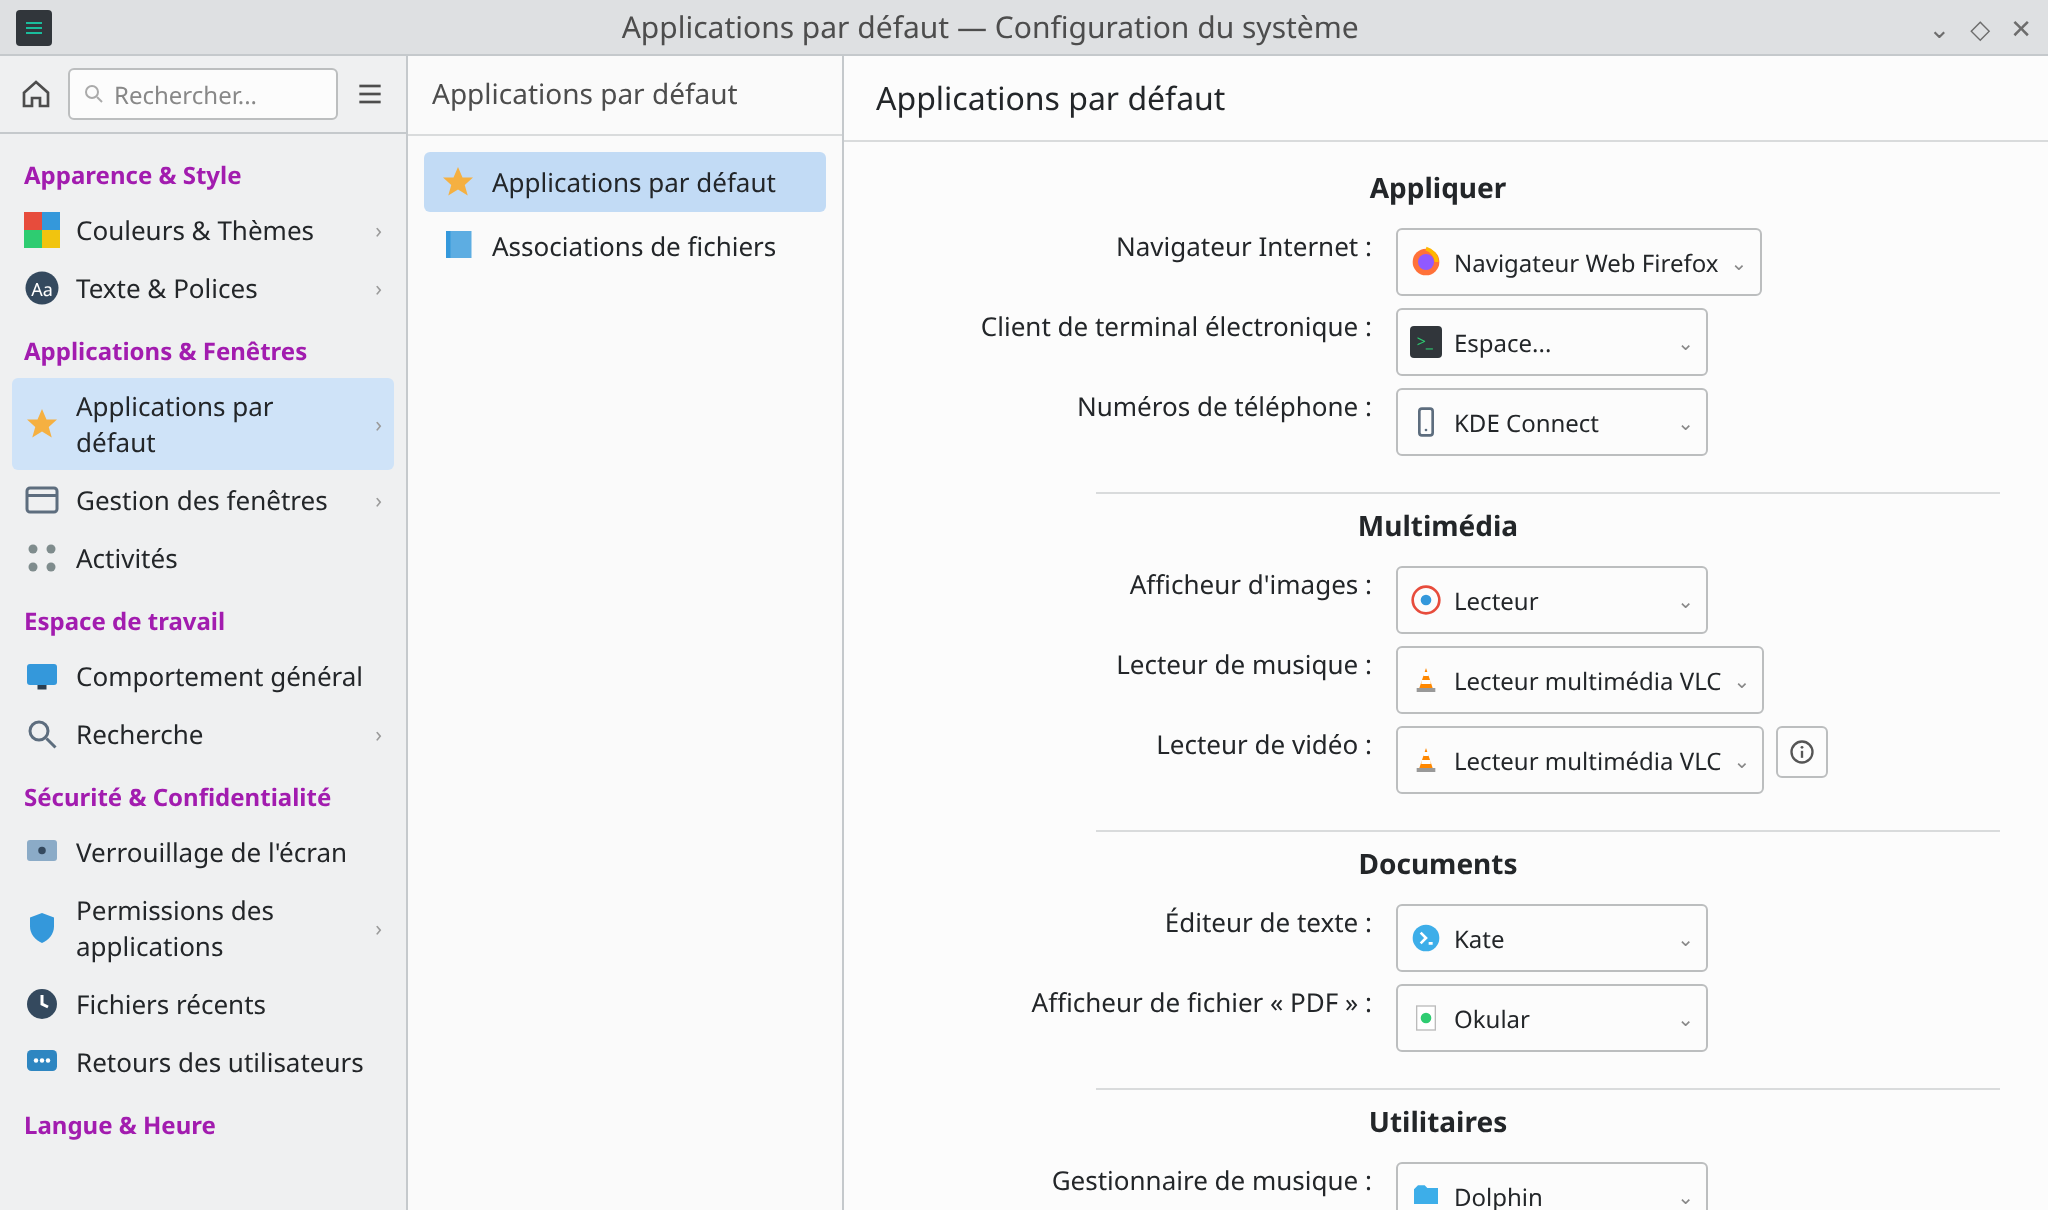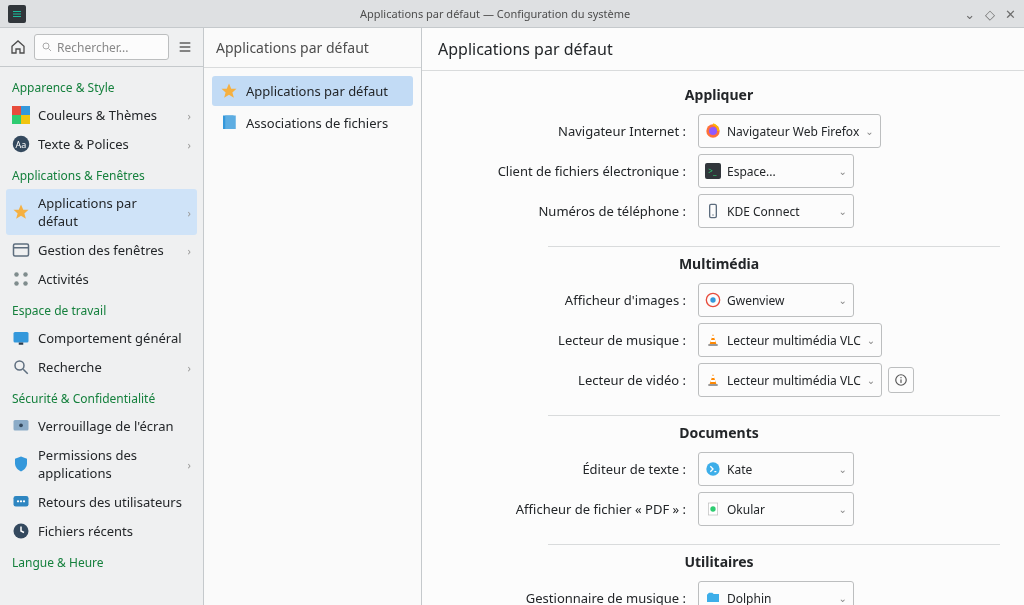--- a/index.html
+++ b/index.html
@@ -2,58 +2,58 @@
 <html><head>
 <meta charset="utf-8">
 <style>
 * { box-sizing: border-box; margin: 0; padding: 0; font-family: "Noto Sans", "Segoe UI", sans-serif; }
 body { width: 1024px; height: 605px; overflow: hidden; background: #eff0f1; font-size: 13px; color: #232629; }
 
 
 .titlebar { height: 28px; background: #dee0e2; display: flex; align-items: center; padding: 0 8px; border-bottom: 1px solid #c5c9cc; }
 .titlebar .app-icon { width: 18px; height: 18px; background: #31363b; border-radius: 2px; display: flex; align-items: center; justify-content: center; }
 .titlebar .app-icon svg { width: 12px; height: 12px; }
-.titlebar .title { flex: 1; text-align: center; font-size: 11px; color: #4d4d4d; }
+.titlebar .title { flex: 1; text-align: center; font-size: 15px; color: #4d4d4d; }
 .titlebar .win-controls { display: flex; gap: 10px; color: #6d6d6d; }
 .titlebar .win-controls span { cursor: pointer; font-size: 13px; }
 
 .container { display: flex; height: calc(100% - 28px); }
 
 
 .sidebar { width: 204px; background: #eff0f1; border-right: 1px solid #c5c9cc; overflow-y: auto; display: flex; flex-direction: column; }
 .sidebar-top { display: flex; align-items: center; gap: 4px; padding: 6px; border-bottom: 1px solid #c5c9cc; }
 .home-btn { width: 24px; height: 24px; display: flex; align-items: center; justify-content: center; border-radius: 3px; cursor: pointer; }
 .home-btn svg { width: 16px; height: 16px; }
 .search-box { flex: 1; height: 26px; border: 1px solid #bcbebf; border-radius: 3px; background: #fcfcfc; padding: 0 6px; font-size: 12px; display: flex; align-items: center; gap: 4px; color: #888; }
 .search-box svg { width: 12px; height: 12px; }
 .menu-btn { width: 24px; height: 24px; display: flex; align-items: center; justify-content: center; cursor: pointer; }
 .menu-btn svg { width: 16px; height: 16px; }
 
 .sidebar-list { flex: 1; overflow-y: auto; padding: 4px 0 4px 6px; }
-.sidebar-section { font-size: 12px; font-weight: normal; color: #15803d; padding: 8px 6px 4px; }
+.sidebar-section { font-size: 12px; font-weight: bold; color: #a21caf; padding: 8px 6px 4px; }
 .sidebar-item { display: flex; align-items: center; gap: 8px; padding: 5px 6px; border-radius: 3px; cursor: pointer; margin: 1px 6px 1px 0; }
 .sidebar-item.active { background: #cfe3f8; }
 .sidebar-item .chev { margin-left: auto; color: #9b9b9b; font-size: 11px; }
 .side-icon { width: 18px; height: 18px; display: flex; align-items: center; justify-content: center; flex-shrink: 0; }
 
 
 .midcol { width: 218px; background: #fafafa; border-right: 1px solid #c5c9cc; display: flex; flex-direction: column; }
 .midcol-header { padding: 10px 12px; font-size: 14px; border-bottom: 1px solid #d9dbdc; color: #4d4d4d; }
 .midcol-list { padding: 8px; }
 .midcol-item { display: flex; align-items: center; gap: 8px; padding: 6px 8px; border-radius: 3px; cursor: pointer; margin-bottom: 2px; }
 .midcol-item.active { background: #c2dbf5; }
 .mid-icon { width: 18px; height: 18px; display: flex; align-items: center; justify-content: center; flex-shrink: 0; }
 
 
 .main { flex: 1; display: flex; flex-direction: column; background: #fcfcfc; }
 .main-header { padding: 10px 16px; font-size: 16px; border-bottom: 1px solid #d9dbdc; }
 .main-body { flex: 1; overflow-y: auto; padding: 10px 24px 10px 16px; }
 .group { margin-bottom: 18px; }
 .group-title { text-align: center; font-weight: bold; font-size: 14px; padding: 4px 0 10px; }
-.row { display: flex; align-items: center; margin-bottom: 6px; }
+.row { display: flex; margin-bottom: 6px; }
 .row-label { width: 260px; text-align: right; padding-right: 12px; font-size: 13px; }
 .combo { flex: 0 0 156px; height: 26px; border: 1px solid #bcbebf; border-radius: 3px; background: #fcfcfc; display: flex; align-items: center; padding: 16px 6px; gap: 6px; cursor: pointer; }
 .combo .combo-icon { width: 16px; height: 16px; flex-shrink: 0; display: flex; align-items: center; justify-content: center; }
 .combo .combo-text { flex: 1; font-size: 12px; white-space: nowrap; overflow: hidden; text-overflow: ellipsis; }
 .combo .combo-arrow { color: #888; font-size: 10px; }
 .info-btn { width: 26px; height: 26px; margin-left: 6px; border: 1px solid #bcbebf; border-radius: 3px; background: #fcfcfc; display: flex; align-items: center; justify-content: center; cursor: pointer; }
 .section-line { height: 1px; background: #d9dbdc; margin-left: 110px; margin-bottom: 3px; }
 
 .footer { border-top: 1px solid #d9dbdc; padding: 8px 12px; display: flex; gap: 8px; }
 .footer .btn { height: 28px; border: 1px solid #d0d2d3; border-radius: 3px; background: #f7f7f7; padding: 0 12px; font-size: 12px; display: flex; align-items: center; gap: 6px; color: #a0a0a0; cursor: default; }
@@ -196,36 +196,36 @@
             <svg viewBox="0 0 24 24">
               <path d="M12 2l8 3v6c0 5-3.5 9-8 11-4.5-2-8-6-8-11V5z" fill="#3498db"></path>
             </svg>
           </span>
           <span>Permissions des applications</span>
           <span class="chev">›</span>
         </div>
         <div class="sidebar-item">
           <span class="side-icon">
             <svg viewBox="0 0 24 24">
+              <circle cx="12" cy="12" r="10" fill="#34495e"></circle>
+              <path d="M12 6v6l4 2" stroke="#fff" stroke-width="2" fill="none"></path>
+            </svg>
+          </span>
+          <span>Fichiers récents</span>
+        </div>
+        <div class="sidebar-item">
+          <span class="side-icon">
+            <svg viewBox="0 0 24 24">
               <rect x="2" y="4" width="20" height="14" rx="3" fill="#2e86c1"></rect>
               <circle cx="8" cy="11" r="1.5" fill="#fff"></circle>
               <circle cx="12" cy="11" r="1.5" fill="#fff"></circle>
               <circle cx="16" cy="11" r="1.5" fill="#fff"></circle>
             </svg>
           </span>
           <span>Retours des utilisateurs</span>
-        </div>
-        <div class="sidebar-item">
-          <span class="side-icon">
-            <svg viewBox="0 0 24 24">
-              <circle cx="12" cy="12" r="10" fill="#34495e"></circle>
-              <path d="M12 6v6l4 2" stroke="#fff" stroke-width="2" fill="none"></path>
-            </svg>
-          </span>
-          <span>Fichiers récents</span>
         </div>
         <div class="sidebar-section">Langue &amp; Heure</div>
       </div>
   </div>
 
   <div class="midcol">
     <div class="midcol-header">Applications par défaut</div>
     <div class="midcol-list" id="midcol-list">
         <div class="midcol-item active">
           <span class="mid-icon">
@@ -260,21 +260,21 @@
                   <circle cx="12" cy="12" r="10" fill="#ff7139"></circle>
                   <circle cx="12" cy="12" r="6" fill="#9059ff"></circle>
                   <path d="M12 2c4 1 8 5 8 10" fill="none" stroke="#ffb800" stroke-width="3"></path>
                 </svg>
               </span>
               <span class="combo-text">Navigateur Web Firefox</span>
               <span class="combo-arrow">⌄</span>
             </div>
           </div>
           <div class="row">
-            <div class="row-label">Client de fichiers électronique :</div>
+            <div class="row-label">Client de terminal électronique :</div>
             <div class="combo">
               <span class="combo-icon">
                 <svg viewBox="0 0 24 24">
                   <rect width="24" height="24" rx="3" fill="#31363b"></rect>
                   <text x="5" y="16" fill="#2ecc71" font-size="12">&gt;_</text>
                 </svg>
               </span>
               <span class="combo-text">Espace...</span>
               <span class="combo-arrow">⌄</span>
             </div>
@@ -298,21 +298,21 @@
           <div class="group-title">Multimédia</div>
           <div class="row">
             <div class="row-label">Afficheur d'images :</div>
             <div class="combo">
               <span class="combo-icon">
                 <svg viewBox="0 0 24 24">
                   <circle cx="12" cy="12" r="10" fill="none" stroke="#e74c3c" stroke-width="2"></circle>
                   <circle cx="12" cy="12" r="4" fill="#3498db"></circle>
                 </svg>
               </span>
-              <span class="combo-text">Gwenview</span>
+              <span class="combo-text">Lecteur</span>
               <span class="combo-arrow">⌄</span>
             </div>
           </div>
           <div class="row">
             <div class="row-label">Lecteur de musique :</div>
             <div class="combo">
               <span class="combo-icon">
                 <svg viewBox="0 0 24 24">
                   <polygon points="12,3 17,18 7,18" fill="#ff8800"></polygon>
                   <rect x="10" y="6" width="4" height="3" fill="#fff"></rect>

